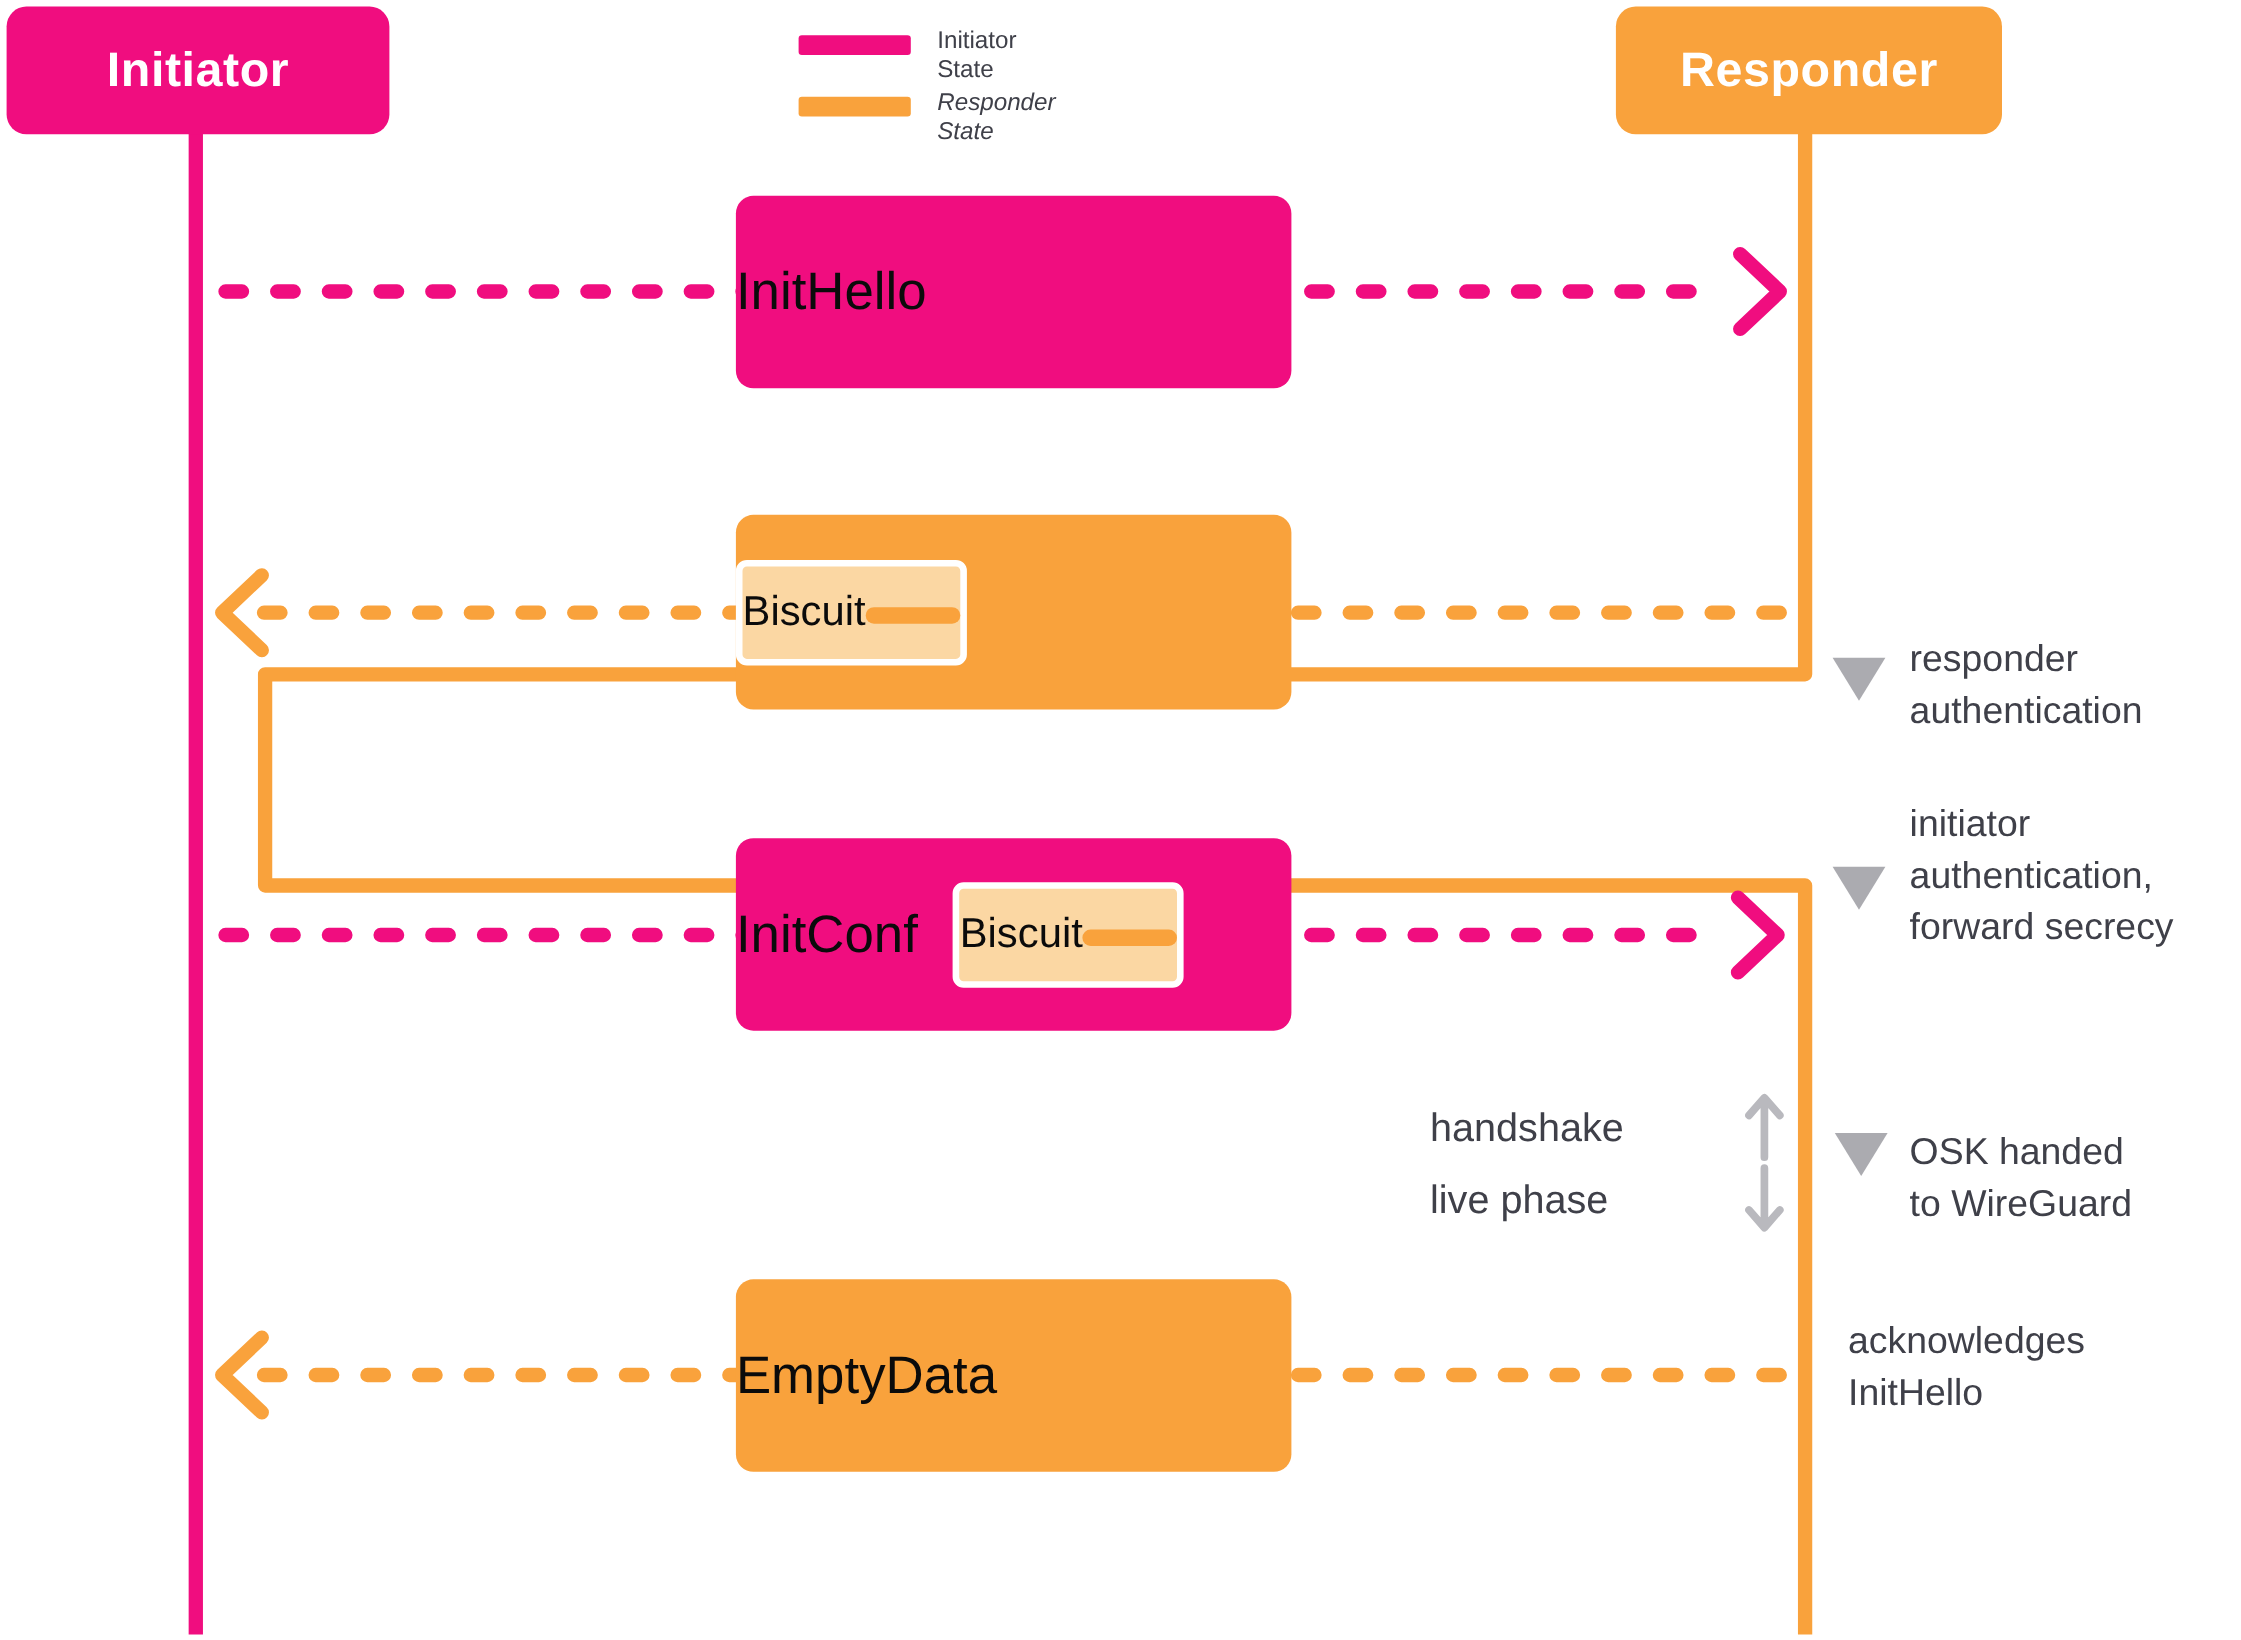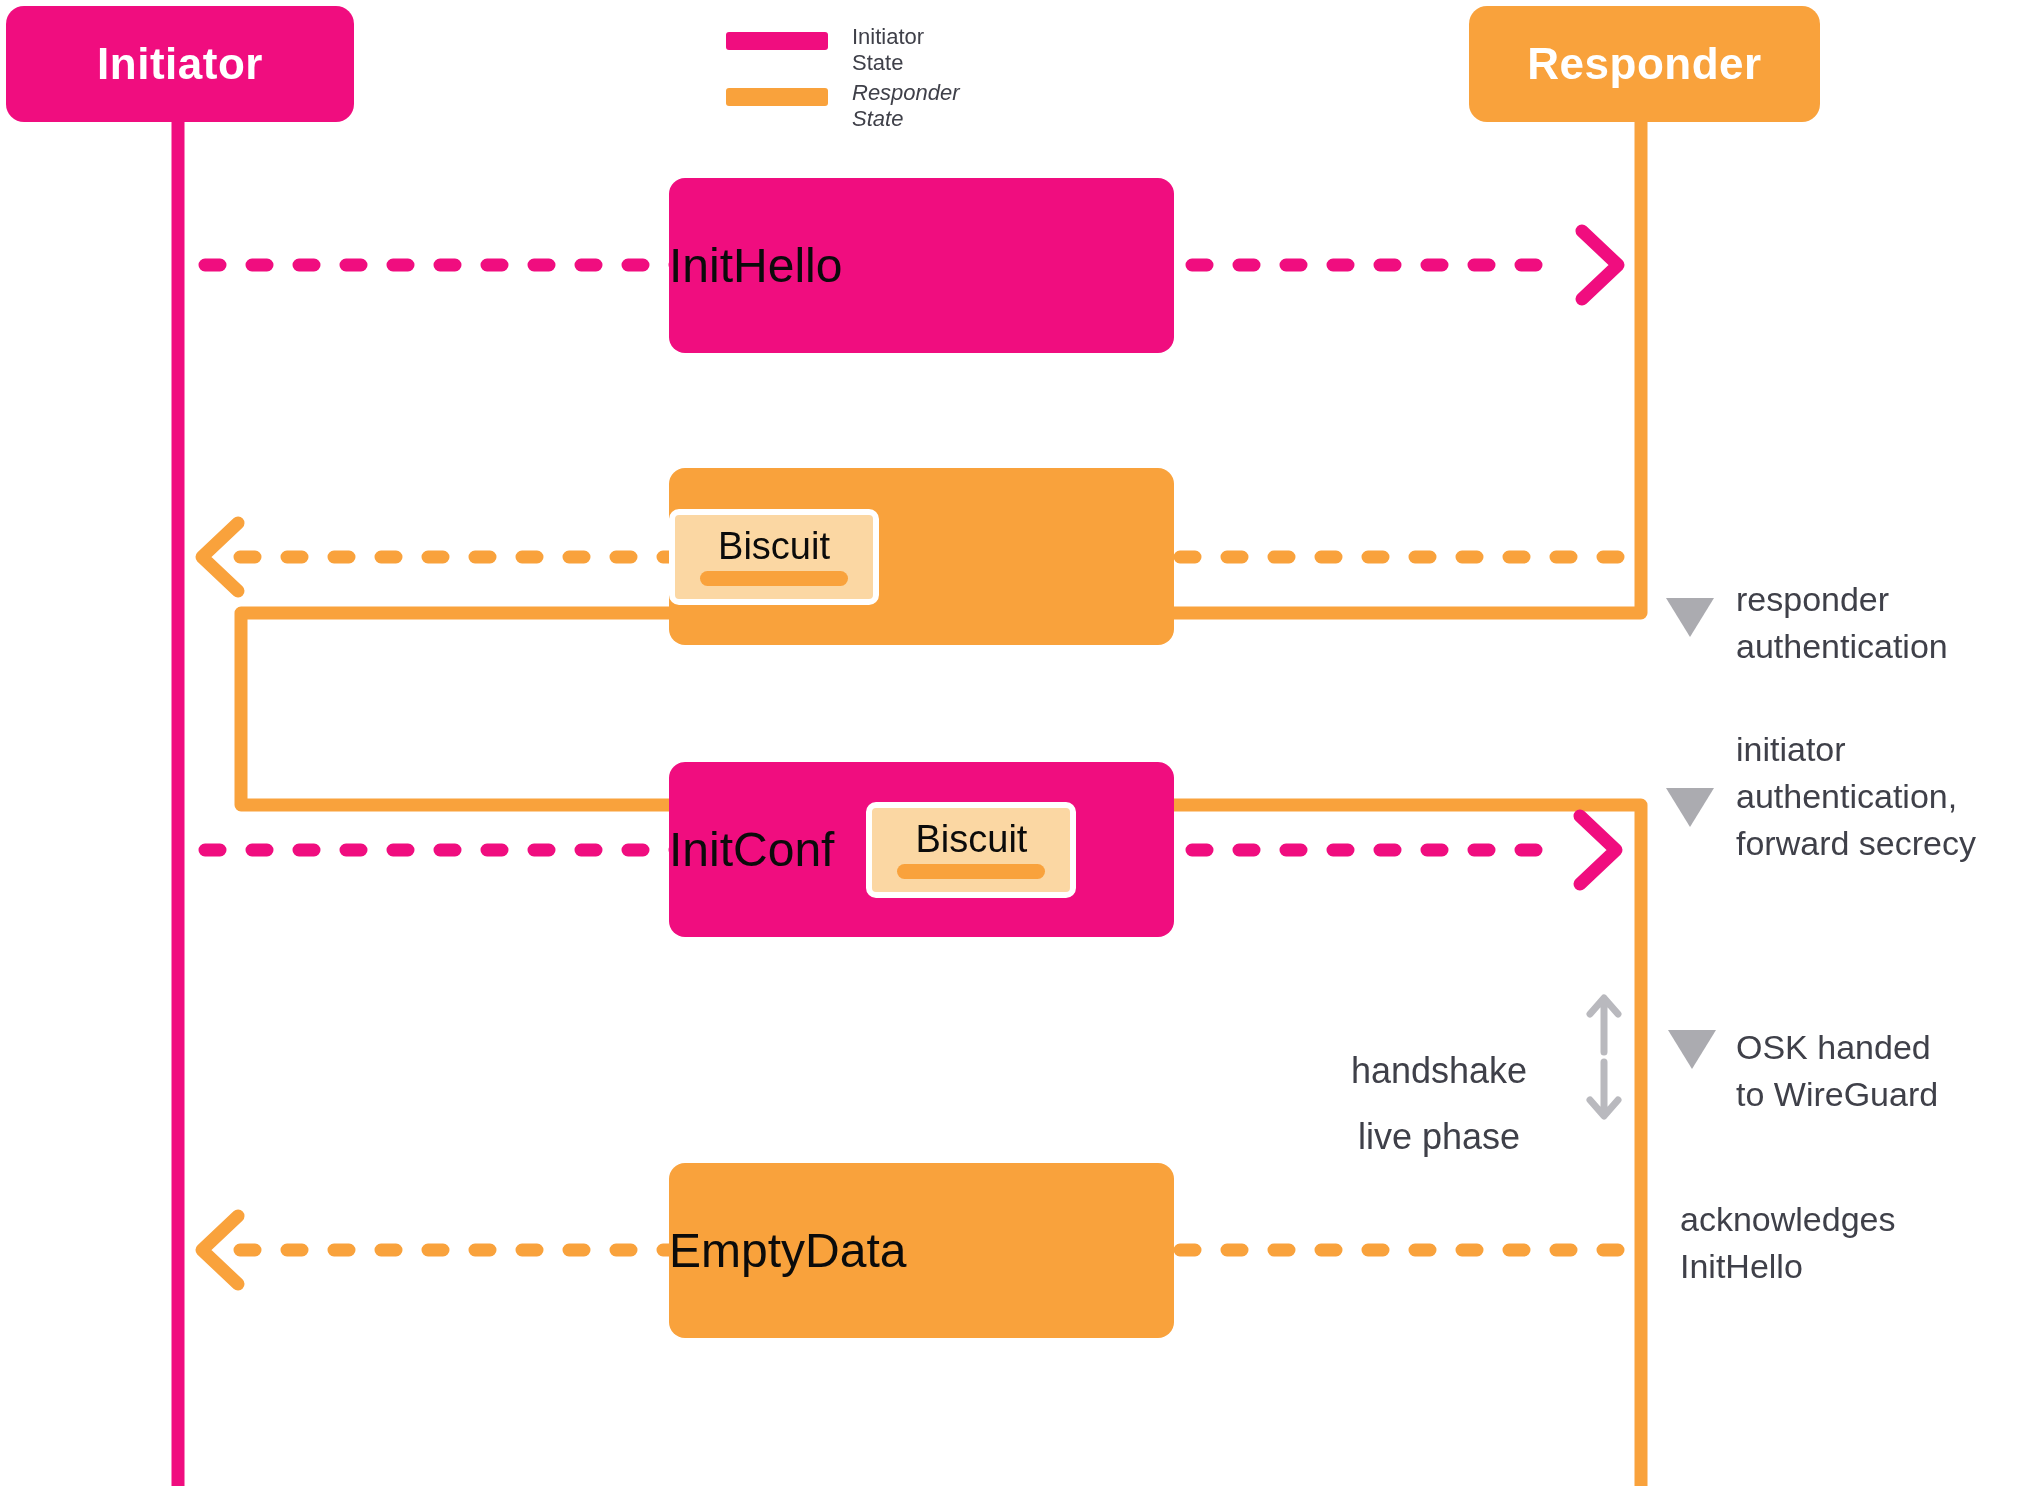--- a/index.html
+++ b/index.html
@@ -39,34 +39,34 @@
   .msg-pink{background:var(--initiator);}
   .msg-orange{background:var(--responder);}
   .msg-inithello{top:178px;}
   .msg-resphello{top:468px;height:177px;}
   .msg-initconf{top:762px;}
   .msg-emptydata{top:1163px;}
 
   .biscuit{
     width:210px;height:96px;border:6px solid #ffffff;border-radius:10px;
     background:var(--biscuit-fill);box-sizing:border-box;
-    display:flex;flex-direction:column;align-items:center;justify-content:center;
+    display:flex;align-items:center;justify-content:center;
   }
   .biscuit-label{font-size:38px;font-weight:500;color:#0b0b0b;line-height:1.05;}
   .biscuit-bar{width:148px;height:15px;border-radius:8px;background:var(--responder);margin-top:5px;}
 
   .annotation{
     position:absolute;z-index:2;font-size:34px;line-height:1.38;color:var(--annotation-text);
     white-space:pre-line;
   }
   .ann-responder-auth{left:1736px;top:576px;}
   .ann-initiator-auth{left:1736px;top:726px;}
   .ann-osk{left:1736px;top:1024px;}
   .ann-ack{left:1680px;top:1196px;}
-  .ann-phase{width:278px;left:1300px;text-align:center;font-size:36px;margin-top:46px;}
+  .ann-phase{width:278px;left:1300px;text-align:left;font-size:36px;}
   .ann-handshake{top:1000px;}
   .ann-livephase{top:1066px;}
 </style>
 </head>
 <body>
 
 <div id="stage">
 
   <svg id="wires" width="2037" height="1491" viewBox="0 0 2037 1491">
 

